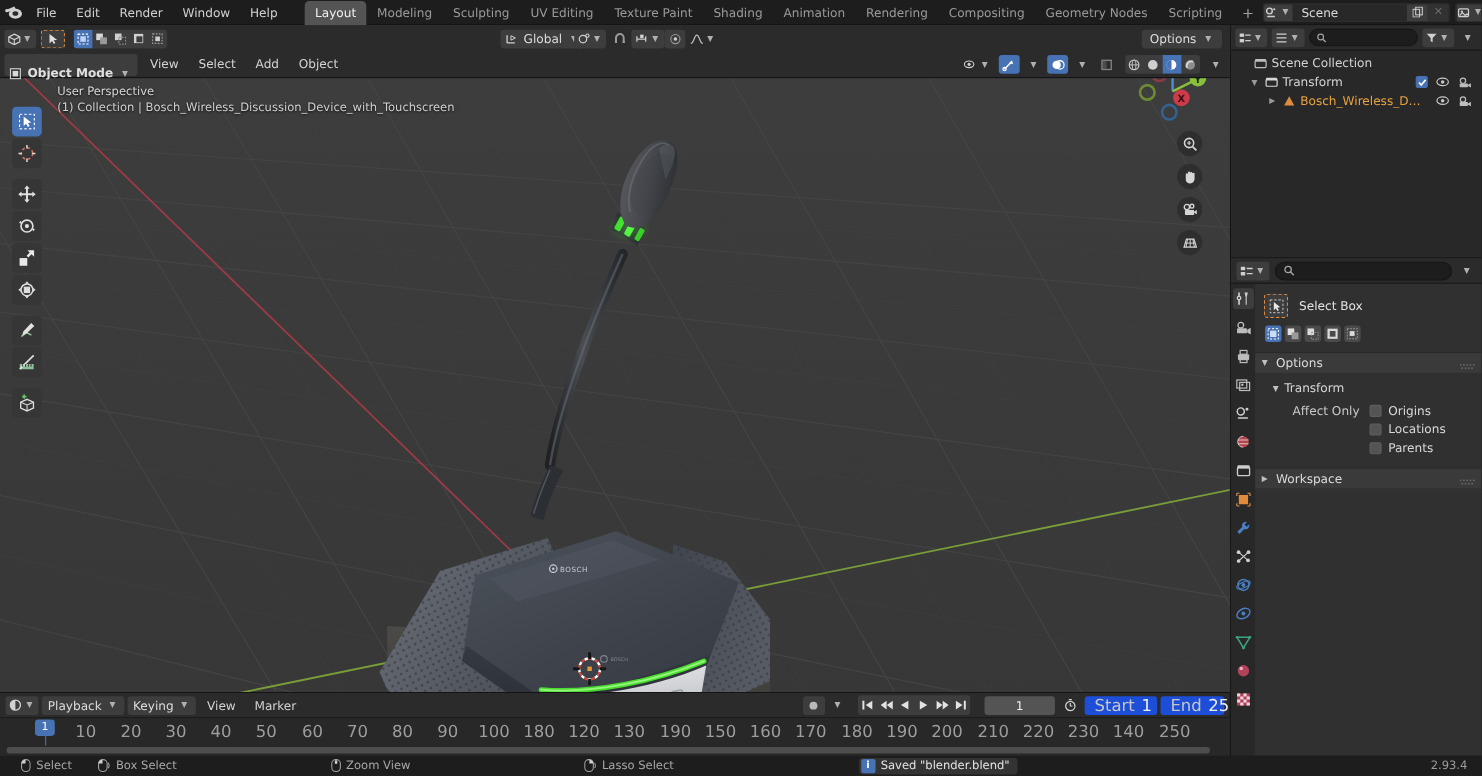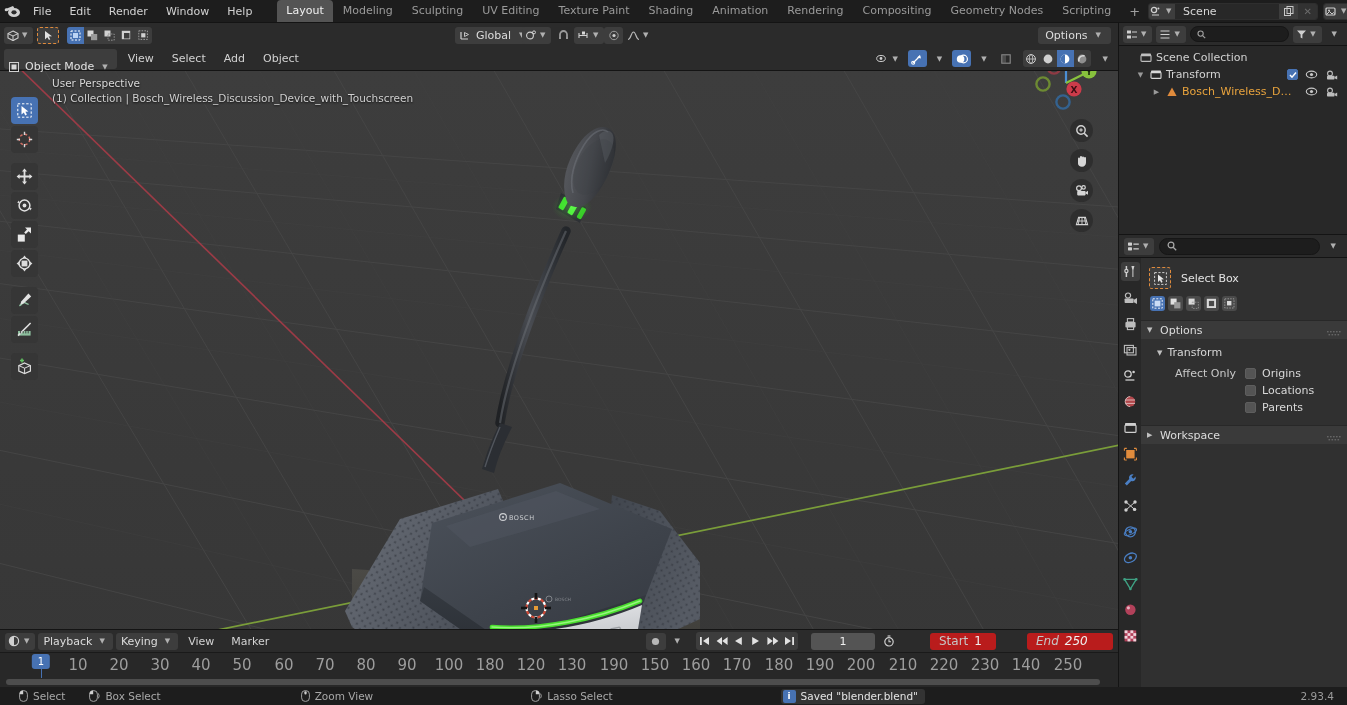--- a/index.html
+++ b/index.html
@@ -17,21 +17,21 @@
   
   .topbar {
     height: 23px; min-height:23px; background: #1d1d1d;
     display: flex; align-items: center; gap: 0px; padding: 0 4px;
     border-bottom: 1px solid #141414;
   }
   .blender-logo { width: 20px; height: 18px; display:flex; align-items:center; justify-content:center; margin-right:3px;}
   .menu-item {
     padding: 3px 9px; font-size: 11px; color: #d2d2d2; border-radius: 3px; white-space: nowrap;
   }
-  .ws-tabs { display: flex; align-items: center; margin-left: 16px; height: 23px; }
+  .ws-tabs { display: flex; align-items: flex-end; margin-left: 16px; height: 23px; }
   .ws-tab {
     padding: 4px 9px 5px; font-size: 11px; color: #9a9a9a; white-space: nowrap;
     border-radius: 4px 4px 0 0; margin-right:1px;
   }
   .ws-tab.active { background: #545454; color: #f0f0f0; }
   .ws-add { color:#a0a0a0; padding: 3px 8px; font-size: 13px; }
   .topbar-right { margin-left: auto; display: flex; align-items: center; gap: 5px; padding-right:2px;}
   .scene-field {
     display: flex; align-items: center; background: #282828; border-radius: 3px; height: 17px;
     overflow: hidden; border: 1px solid #2e2e2e;
@@ -56,21 +56,21 @@
   .vp-row.row2 { height:23px; }
   .iconbtn { height:17px; min-width:19px; background:#3d3d3d; border-radius:3px; display:flex; align-items:center; justify-content:center; color:#d0d0d0; padding:0 3px;}
   .iconbtn.flat { background:transparent; }
   .iconbtn.on { background:#4772b3; }
   .iconbtn.act-orange { background:#3d3d3d; outline:1px dashed #e08b3c; outline-offset:-1px;}
   .grp { display:flex; align-items:center; background:#3d3d3d; border-radius:3px; height:17px; overflow:hidden;}
   .grp .cell { width:17px; height:17px; display:flex; align-items:center; justify-content:center; }
   .grp .cell.on { background:#4772b3; }
   .caret { font-size:7px; color:#b0b0b0; padding:0 3px; }
   .mode-sel {
-    display:flex; align-items:center; background:#3d3d3d; border-radius:3px; height:20px; padding:16px 6px 0 4px; gap:5px;
+    display:flex; align-items:center; background:#3d3d3d; border-radius:3px; height:20px; padding:16px 6px 0 4px; gap:5px;font-weight:bold;
   }
   .mode-sel .label { font-size:11px; color:#e0e0e0;}
   .vmenu { padding: 2px 7px; font-size:11px; color:#d2d2d2; border-radius:3px;}
   .global-sel { display:flex; align-items:center; background:#3d3d3d; border-radius:3px; height:17px; padding:0 4px; gap:5px; font-size:11px; color:#dcdcdc;}
   .opt-btn { display:flex; align-items:center; gap:5px; background:#3d3d3d; border-radius:3px; height:17px; padding:0 7px; font-size:11px; color:#dcdcdc;}
 
   
   .vp-canvas { position:absolute; top:48px; left:0; right:0; bottom:0; overflow:hidden; background:#3a3a3a;}
   .vp-overlay-text { position:absolute; left:52px; top:53px; font-size:10.5px; color:#d8d8d8; line-height:15px; z-index:10; text-shadow:0 1px 2px rgba(0,0,0,.8);}
   .vp-overlay-text .l2 { font-size:10.5px; color:#d0d0d0;}
@@ -119,21 +119,21 @@
   .prop-row .val { font-size:11px; color:#d8d8d8;}
 
   
   .timeline { height: 58px; min-height:58px; background:#282828; border-top:1px solid #141414; display:flex; flex-direction:column;}
   .tl-header { height:23px; background:#2b2b2b; display:flex; align-items:center; padding:0 5px; gap:3px; border-bottom:1px solid #1a1a1a;}
   .tl-menu { padding:2px 7px; font-size:11px; color:#d2d2d2; border-radius:3px;}
   .tl-dd { display:flex; align-items:center; gap:4px; background:#3d3d3d; border-radius:3px; height:17px; padding:0 5px; font-size:11px; color:#dcdcdc;}
   .transport { display:flex; align-items:center; background:#3d3d3d; border-radius:3px; height:18px; overflow:hidden;}
   .tp { width:17px; height:18px; display:flex; align-items:center; justify-content:center;}
   .num-field { background:#545454; border-radius:3px; height:17px; display:flex; align-items:center; justify-content:center; font-size:11px; color:#efefef;}
-  .range-field { display:flex; align-items:center; background:#b91c1c; border-radius:3px; height:17px; font-size:12px; color:#dcdcdc;margin-left:28px;}
+  .range-field { display:flex; align-items:center; background:#1d4ed8; border-radius:3px; height:17px; font-size:15px; color:#dcdcdc;}
   .range-field .rl { padding:0 6px 0 9px; color:#c6c6c6;}
   .range-field .rv { padding-right:11px; color:#efefef;}
   .tl-ruler { flex:1; position:relative; background:#282828; overflow:hidden;}
   .tick { position:absolute; top:3px; font-size:15px; color:#9d9d9d; transform:translateX(-50%);}
   .playhead { position:absolute; top:1px; height:15px; background:#4772b3; border-radius:3px; display:flex; align-items:center; justify-content:center; font-size:10px; color:#fff; padding:0 6px; transform:translateX(-50%);}
   .playhead-line { position:absolute; top:16px; bottom:0; width:1px; background:#4772b3;}
   .tl-scroll { height:9px; background:#282828; position:relative;}
   .tl-scroll .bar { position:absolute; height:6px; top:1px; background:#4d4d4d; border-radius:3px;}
 
   
@@ -756,21 +756,21 @@
             <svg width="12" height="12" viewBox="0 0 12 12">
                 <circle cx="6" cy="6.8" r="4.2" fill="none" stroke="#cfcfcf" stroke-width="1.2"></circle>
                 <path d="M6 4.2 V6.8 H8" stroke="#cfcfcf" stroke-width="1.1" fill="none"></path>
                 <path d="M4.6 1 h2.8" stroke="#cfcfcf" stroke-width="1.2"></path>
               </svg>
           </div>
           <div class="range-field" style="width:66px;">
             <span class="rl">Start</span>
             <span class="rv">1</span>
           </div>
-          <div class="range-field" style="width:86px;font-style:italic;">
+          <div class="range-field" style="width:58px;">
             <span class="rl">End</span>
             <span class="rv">250</span>
           </div>
         </div>
 
         <div class="tl-ruler">
           <div class="playhead-line" style="left:41px;"></div>
           <div class="playhead" style="left:41px;">
             <span>1</span>
           </div>

